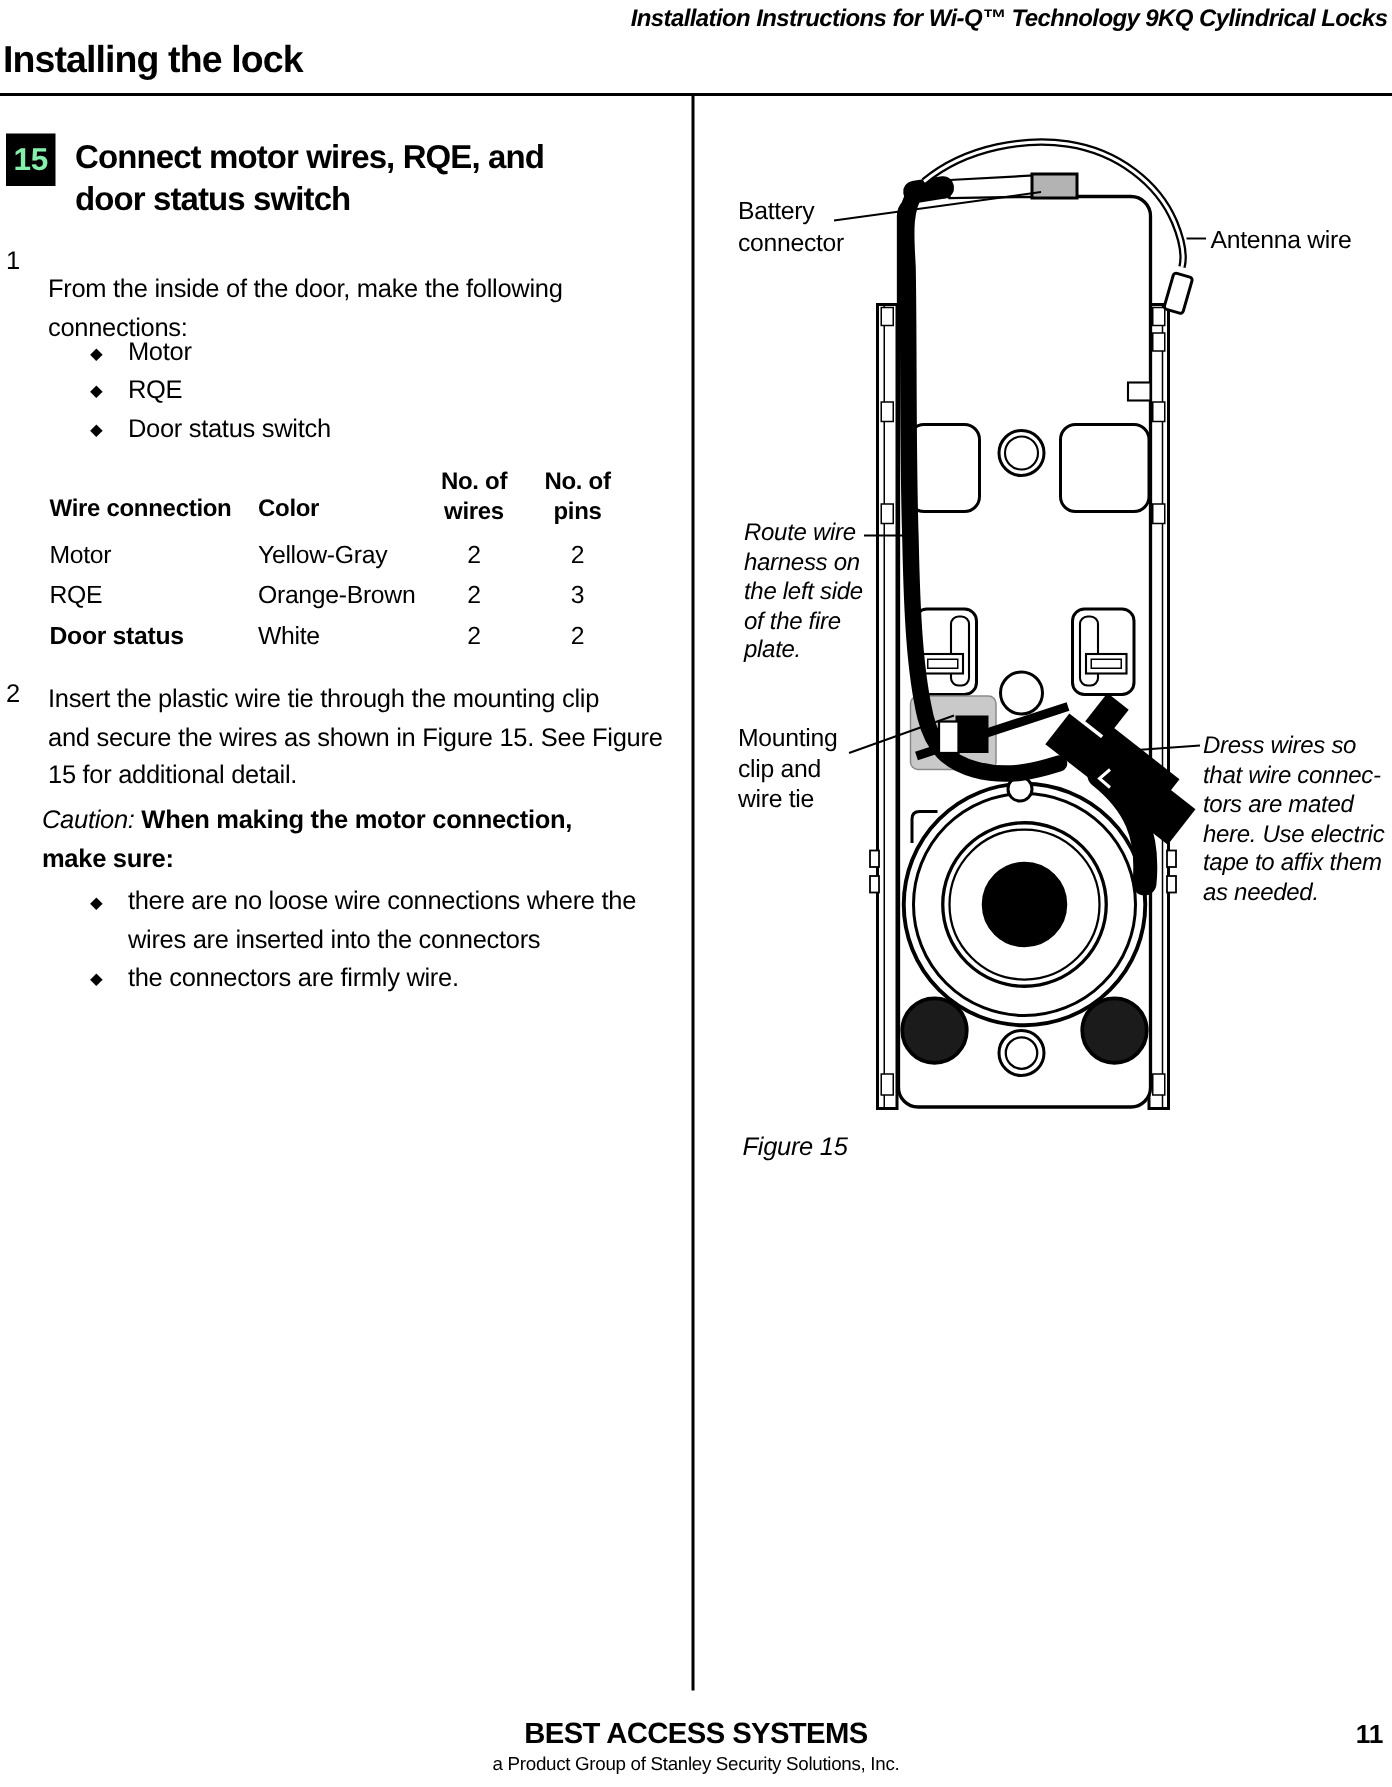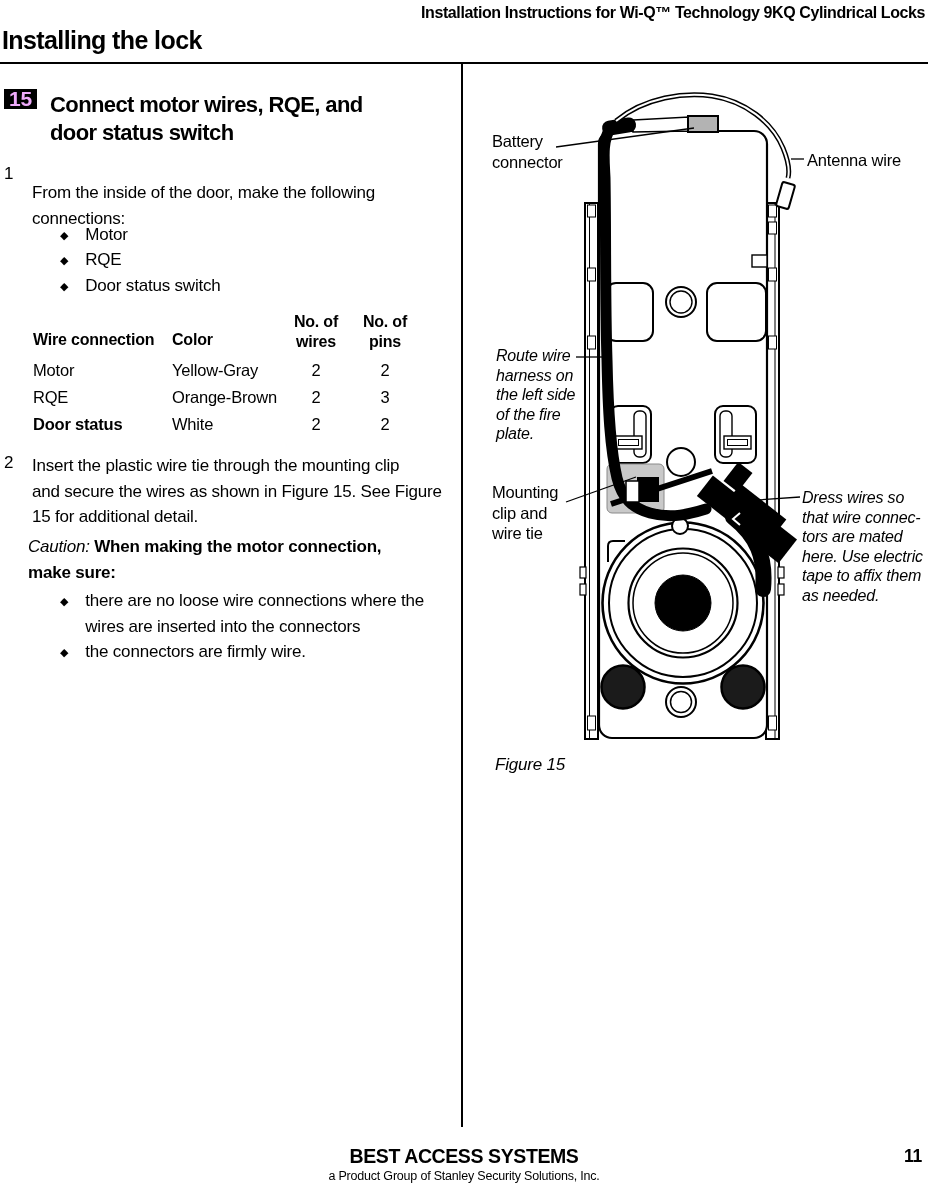--- a/index.html
+++ b/index.html
@@ -4,26 +4,26 @@
 <style>
   html,body{margin:0;padding:0;background:#888;}
   .page{
     position:relative;width:928px;height:1191px;background:#ffffff;
     font-family:"Liberation Sans","DejaVu Sans",sans-serif;color:#000;
     overflow:hidden;letter-spacing:-0.2px;
   }
   .abs{position:absolute;}
   .pre{white-space:pre-line;}
   
-  .doc-title{top:4px;right:3px;font-size:16px;font-weight:bold;letter-spacing:-0.4px;}
+  .doc-title{top:4px;right:3px;font-size:16px;font-weight:bold;font-style:italic;letter-spacing:-0.4px;}
   .section-title{top:26px;left:2px;font-size:25px;font-weight:bold;letter-spacing:-0.6px;}
   .header-rule{top:62px;left:0;width:928px;height:2px;background:#000;}
   .divider{top:64px;left:461px;width:1.5px;height:1063px;background:#000;}
   
-  .step-badge{top:89px;left:4px;width:33px;height:20px;background:#000;color:#f0abfc;
+  .step-badge{top:89px;left:4px;width:33px;height:35px;background:#000;color:#86efac;
     font-size:21px;font-weight:bold;display:flex;align-items:center;justify-content:center;}
   .step-title{top:91px;left:50px;font-size:22px;font-weight:bold;line-height:28px;letter-spacing:-0.6px;}
   
   .body-num{font-size:17px;left:4px;}
   .body-text{font-size:17px;line-height:25.5px;left:32px;}
   .bullet-row{display:flex;align-items:baseline;left:60px;}
   .bullet-glyph{font-size:11px;margin-right:17px;position:relative;top:-1px;}
   .bullet-label{font-size:17px;line-height:25.5px;}
   
   .tbl{top:310px;left:33px;width:410px;height:135px;}

